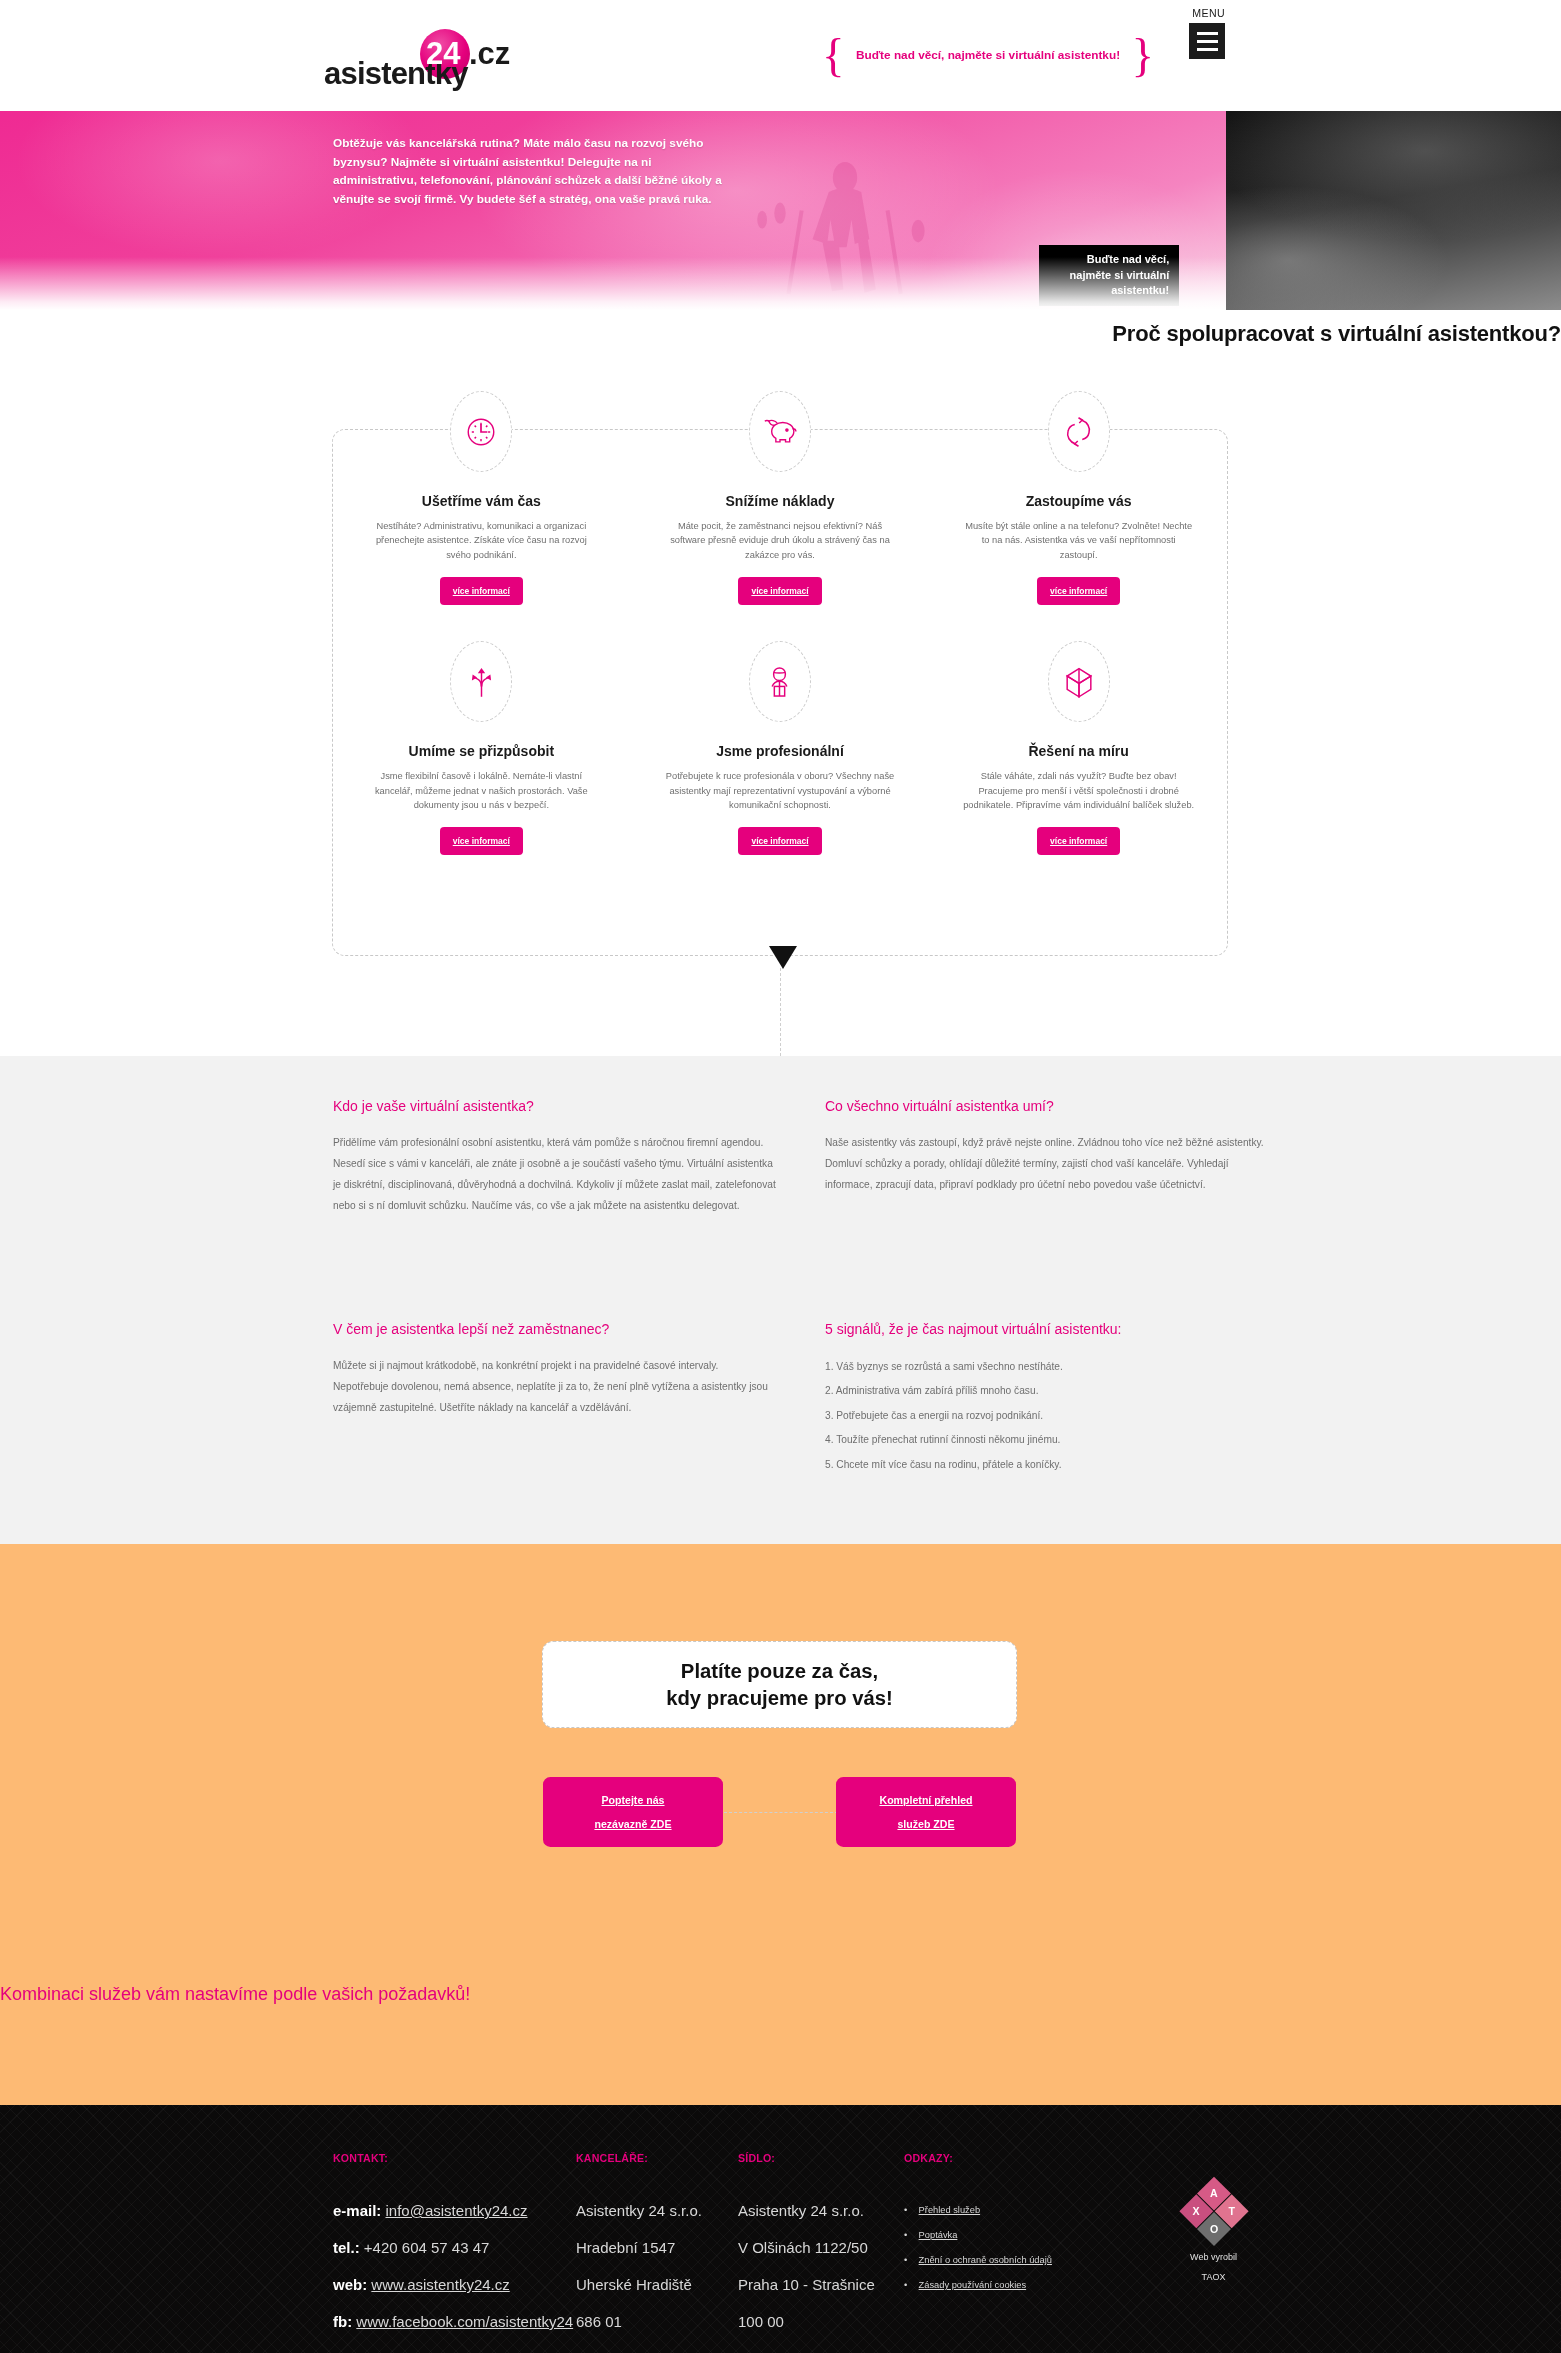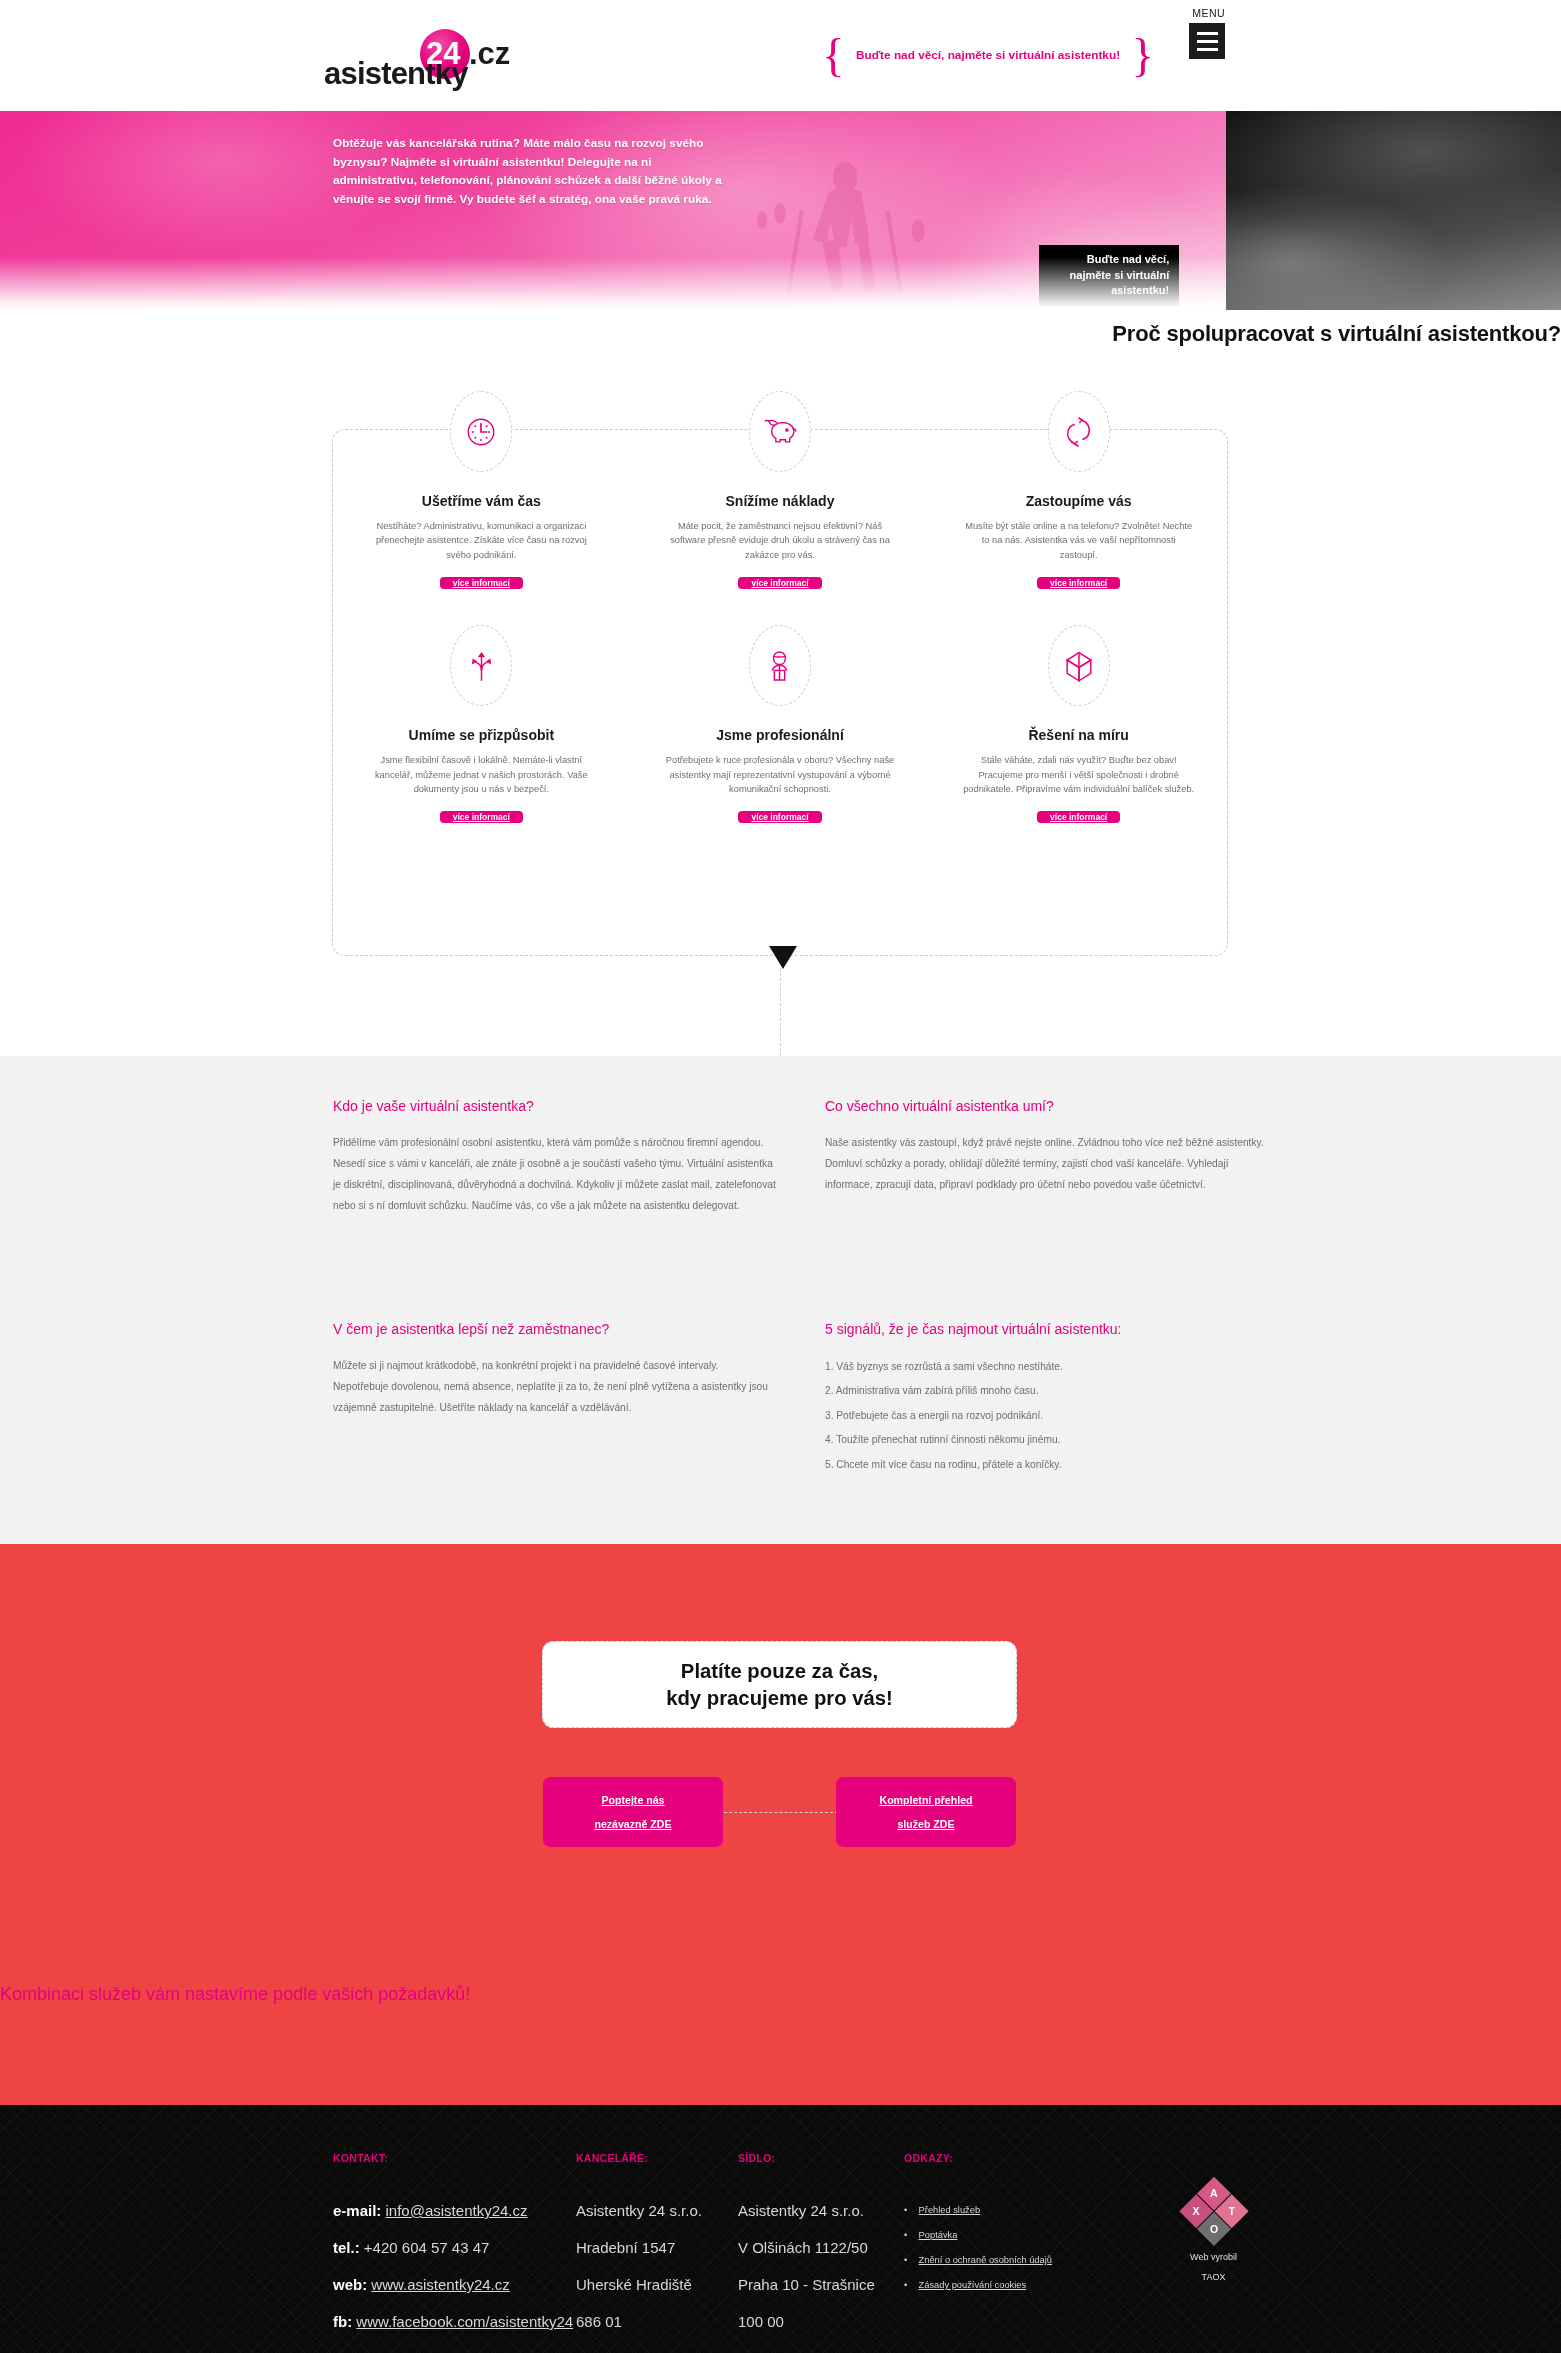--- a/index.html
+++ b/index.html
@@ -127,21 +127,21 @@
     border: 0.8px dashed #cccccc; border-radius: 50%;
     background: #ffffff; display: flex; align-items: center; justify-content: center;
   }
   .card-title { font-size: 14px; font-weight: bold; color: #1a1a1a; margin-top: 21px; }
   .card-text {
     font-size: 9.3px; color: #6f6f6f; line-height: 14.6px; margin-top: 9.8px;
     max-width: 236px; margin-left: auto; margin-right: auto;
   }
   .btn-pink {
     display: inline-block; margin-top: 14.6px; background: #e5007d; color: #ffffff;
-    font-size: 8.5px; font-weight: bold; padding: 1px 13px; border-radius: 4.1px;
+    font-size: 8.5px; font-weight: bold; padding: 9px 13px; border-radius: 4.1px;
     text-decoration: underline; cursor: pointer; border: none;
     font-family: "Liberation Sans", sans-serif;
   }
   .row2 { margin-top: 36px; }
 
   
   .info-section {
     position: absolute; top: 1056px; left: 0; width: 1561px; height: 488px;
     background: #f2f2f2;
   }
@@ -156,21 +156,21 @@
   .info-col { position: absolute; width: 443px; }
   .info-left { left: 333px; }
   .info-right { left: 825px; }
   .info-h {
     color: #e5007d; font-size: 14px; font-weight: normal; margin-bottom: 18px;
   }
   .info-p { color: #6f6f6f; font-size: 10.2px; line-height: 21px; }
   .info-li { color: #6f6f6f; font-size: 10.2px; line-height: 24.4px; }
 
   
-  .cta-section { position: absolute; top: 1544px; left: 0; width: 1561px; height: 561px; background: #ef4444; }
+  .cta-section { position: absolute; top: 1544px; left: 0; width: 1561px; height: 561px; background: #fdba74; }
   .price-box {
     position: absolute; left: 542px; top: 97px; width: 475px; height: 87px;
     border: 0.8px dashed #c8c8c8; border-radius: 11.4px;
     display: flex; align-items: center; justify-content: center; text-align: center;
     background: #ffffff;
   }
   .price-txt { font-size: 20.3px; font-weight: bold; color: #111111; line-height: 27px; }
   .cta-btn {
     position: absolute; width: 180px; height: 70px; background: #e5007d;
     border-radius: 7.3px; color: #ffffff; font-size: 10.6px; font-weight: bold;

